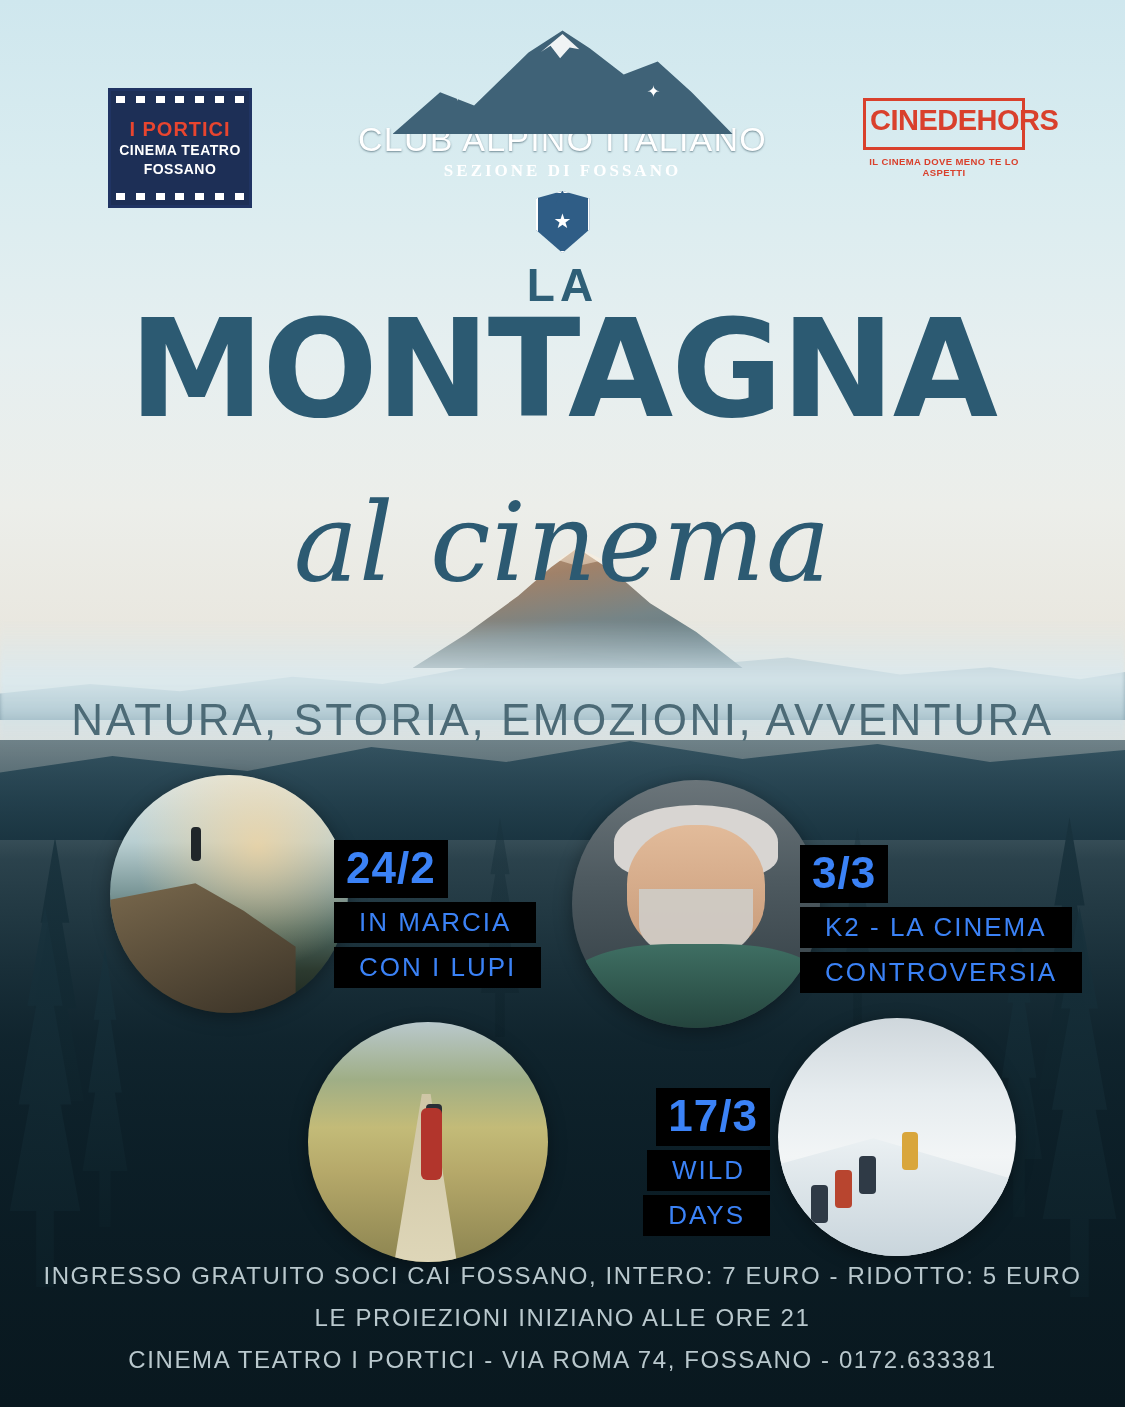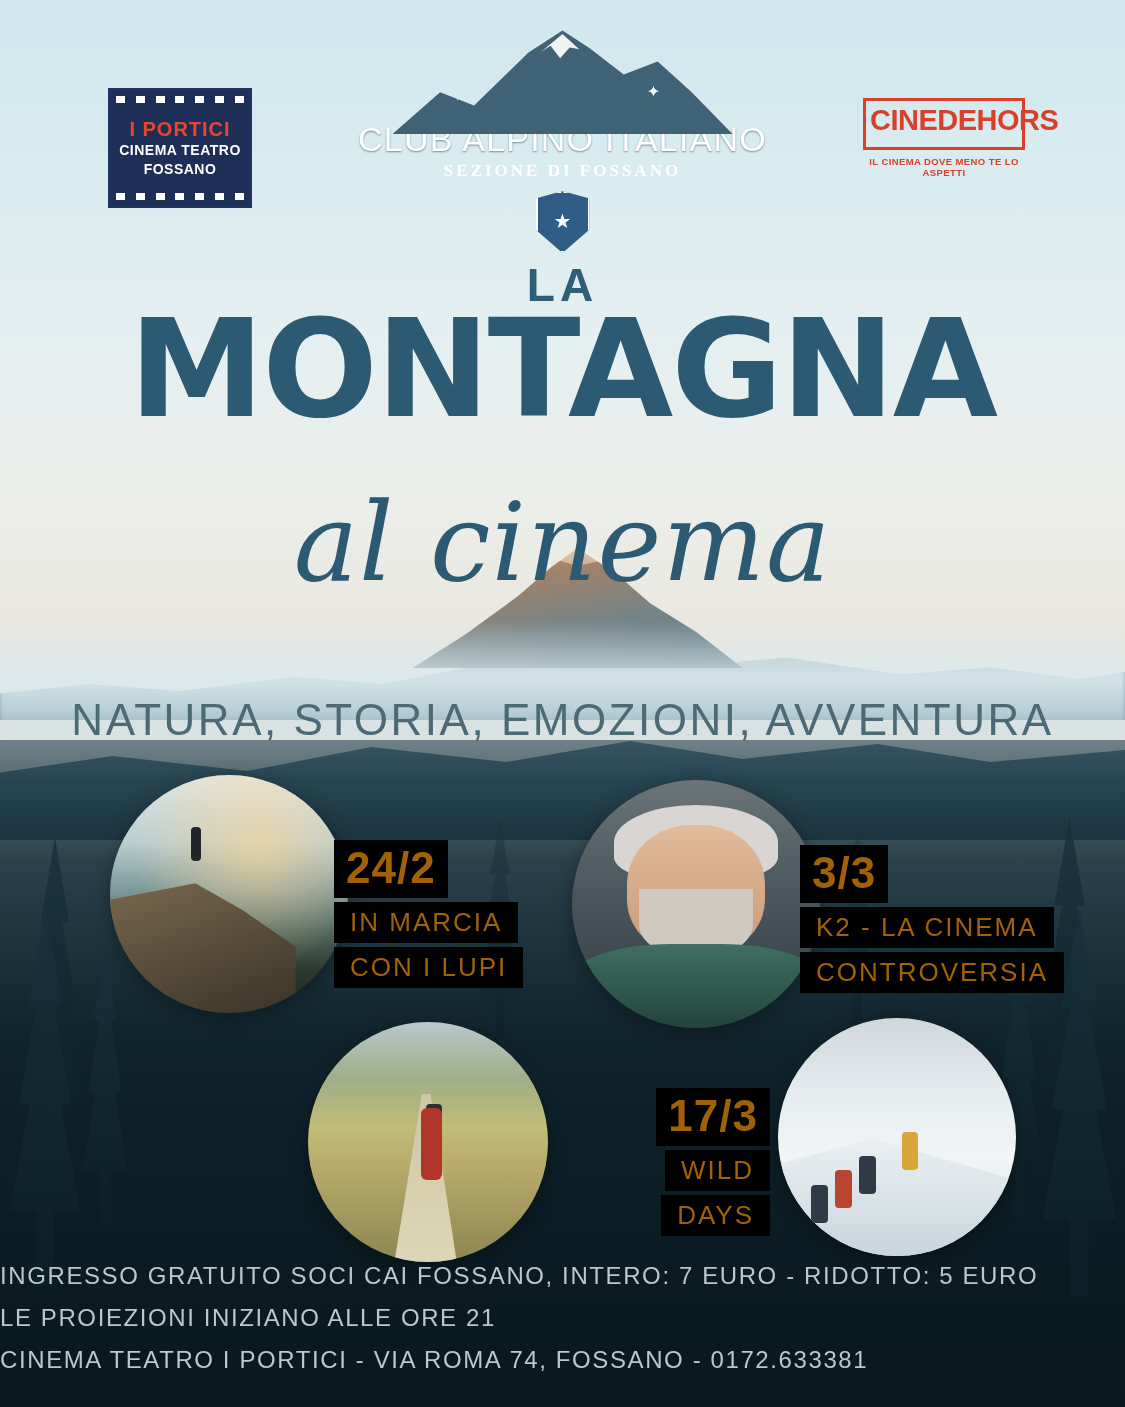--- a/index.html
+++ b/index.html
@@ -298,38 +298,38 @@
 
   
   .circle {
     position: absolute;
     border-radius: 50%;
     overflow: hidden;
     box-shadow: 0 4px 18px rgba(0,0,0,.35);
   }
   .label-block {
     position: absolute;
-    color: #a16207;
+    color: #3b82f6;
     text-decoration: underline;
   }
   .label-date {
     display: inline-block;
     background: #000000;
     font-size: 44px;
     font-weight: bold;
     letter-spacing: 1px;
     padding: 6px 12px 8px;
     line-height: 1;
   }
   .label-line {
     display: inline-block;
     background: #000000;
     font-size: 26px;
     letter-spacing: 2px;
-    padding: 7px 16px 8px;
+    padding: 7px 25px 8px;
     line-height: 1;
     margin-top: 4px;
   }
   .label-right { text-align: right; }
 
   
   .art1 {
     width: 100%; height: 100%;
     background:
       radial-gradient(circle at 62% 30%, rgba(255,214,150,.65), rgba(255,214,150,0) 55%),
@@ -437,21 +437,21 @@
   .art4 .c1 { left: 52%; top: 48%; }
   .art4 .c2 { left: 34%; top: 58%; background:#2f3a46; }
   .art4 .c3 { left: 24%; top: 64%; background:#b8452f; }
   .art4 .c4 { left: 14%; top: 70%; background:#2f3a46; }
 
   
   .footer {
     position: absolute;
     left: 0; right: 0;
     bottom: 26px;
-    text-align: left;
+    text-align: center;
     color: #b9c8cd;
     font-size: 24px;
     letter-spacing: 1.6px;
     line-height: 1.75;
   }
 </style>
 </head>
 <body>
 
 <div id="poster">

